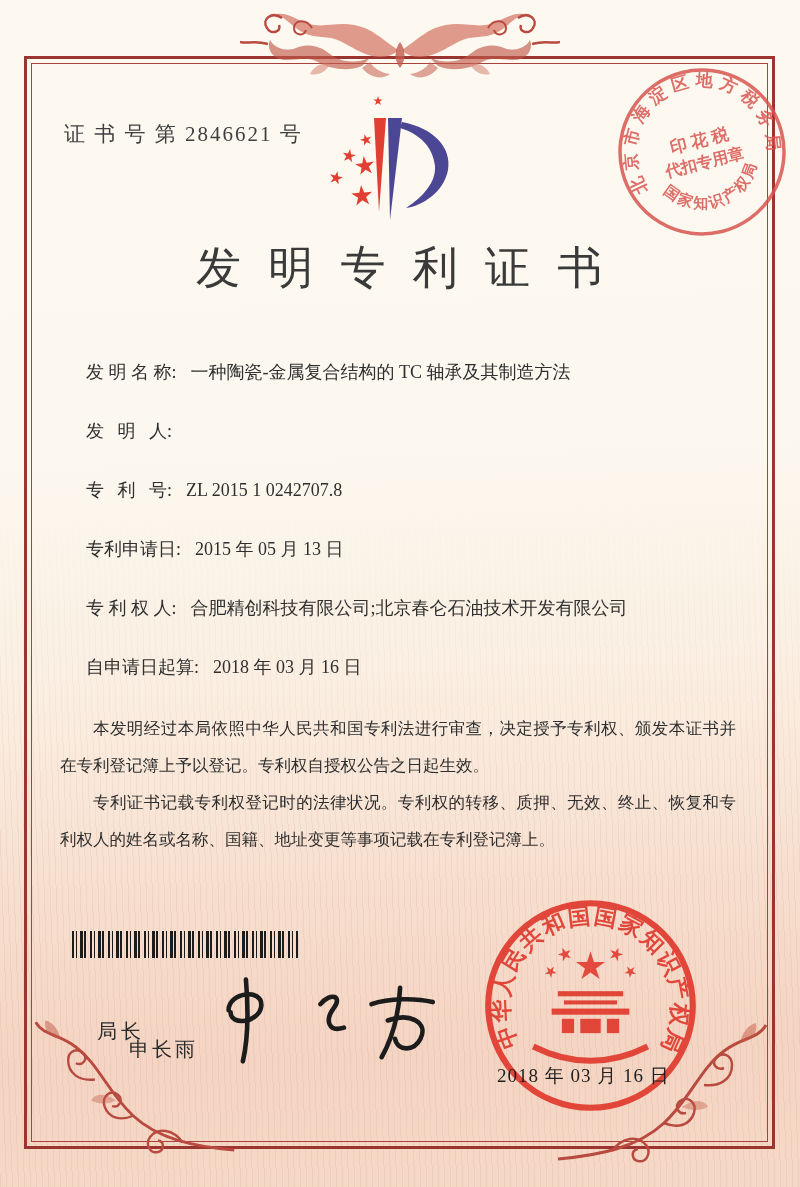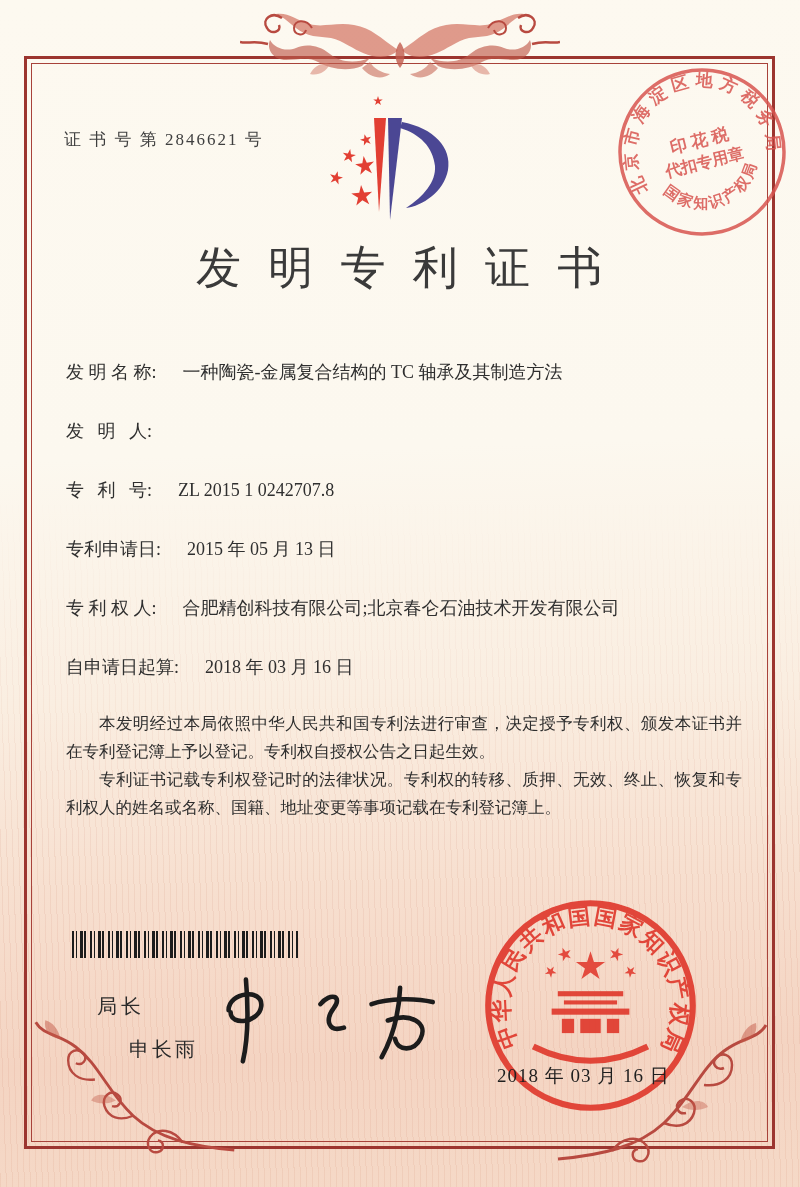--- a/index.html
+++ b/index.html
@@ -5,36 +5,36 @@
   html,body{margin:0;padding:0;}
   body{width:800px;height:1187px;font-family:"Liberation Serif","DejaVu Serif",serif;}
   .page{position:relative;width:800px;height:1187px;overflow:hidden;
     background:linear-gradient(178deg,#fdf9f0 0%,#fcf8ef 38%,#faeee1 58%,#f7dfcf 74%,#f4d4c2 88%,#f5d9c7 100%);}
   .waves{position:absolute;inset:0;pointer-events:none;
     background:repeating-linear-gradient(88deg,rgba(198,110,86,0.10) 0 1px,rgba(0,0,0,0) 1px 6px);
     -webkit-mask-image:linear-gradient(180deg,transparent 0 42%,#000 72%);
     mask-image:linear-gradient(180deg,transparent 0 42%,#000 72%);}
   .frame-outer{position:absolute;top:56px;left:24px;right:25px;bottom:38px;border:3px solid #9c352f;}
   .frame-inner{position:absolute;top:63px;left:31px;right:32px;bottom:45px;border:1px solid #a8423a;}
-  .cert-no{position:absolute;left:64px;top:128px;font-size:17px;letter-spacing:2px;color:#3f3f3f;}
+  .cert-no{position:absolute;left:64px;top:120px;font-size:21px;letter-spacing:2px;color:#3f3f3f;}
   .top-ornament{position:absolute;left:240px;top:0;width:320px;height:96px;}
   .logo{position:absolute;left:322px;top:90px;width:156px;height:140px;}
   .tax-seal{position:absolute;left:612px;top:62px;width:180px;height:180px;transform:rotate(-14deg);opacity:.85;}
   .title{position:absolute;top:238px;left:0;right:0;text-align:center;font-size:45px;letter-spacing:8px;color:#3a3a3a;padding-left:6px;}
   .fields{position:absolute;left:66px;top:360px;width:676px;display:flex;flex-direction:column;gap:35px;
     font-size:18px;color:#2f2f2f;}
   .field{display:flex;align-items:baseline;}
-  .f-label{white-space:pre;}
-  .f-value{margin-left:26px;white-space:pre;}
-  .paras{position:absolute;left:66px;top:710px;width:676px;font-size:16.5px;line-height:28px;
+  .f-label{white-space:pre;margin-left:20px;}
+  .f-value{margin-left:14px;white-space:pre;}
+  .paras{position:absolute;left:60px;top:710px;width:676px;font-size:16.5px;line-height:37px;
     text-align:justify;color:#2e2e2e;}
   .paras p{margin:0;text-indent:2em;}
   .barcode{position:absolute;left:72px;top:931px;width:226px;height:27px;
     background:repeating-linear-gradient(90deg,#1c1c1c 0 2px,transparent 2px 4px,#1c1c1c 4px 5px,transparent 5px 8px,#1c1c1c 8px 11px,transparent 11px 12px,#1c1c1c 12px 14px,transparent 14px 18px);}
-  .pos-title{position:absolute;left:97px;top:993px;font-size:20px;letter-spacing:4px;color:#2b2b2b;}
+  .pos-title{position:absolute;left:97px;top:1018px;font-size:20px;letter-spacing:4px;color:#2b2b2b;}
   .dir-name{position:absolute;left:97px;top:1036px;font-size:20px;letter-spacing:3px;color:#2b2b2b;margin-left:32px;}
   .signature{position:absolute;left:200px;top:972px;width:245px;height:100px;z-index:3;}
   .official-seal{position:absolute;left:478px;top:893px;width:225px;height:225px;z-index:4;opacity:.92;}
   .issue-date{position:absolute;left:497px;top:1063px;font-size:19px;letter-spacing:1px;color:#1f1f1f;z-index:5;}
   .corner-flourish{position:absolute;z-index:2;}
   .fl-br{right:28px;bottom:18px;width:220px;height:170px;}
   .fl-bl{left:30px;bottom:26px;width:210px;height:165px;transform:scaleX(-1);}
 </style>
 </head>
 <body>

